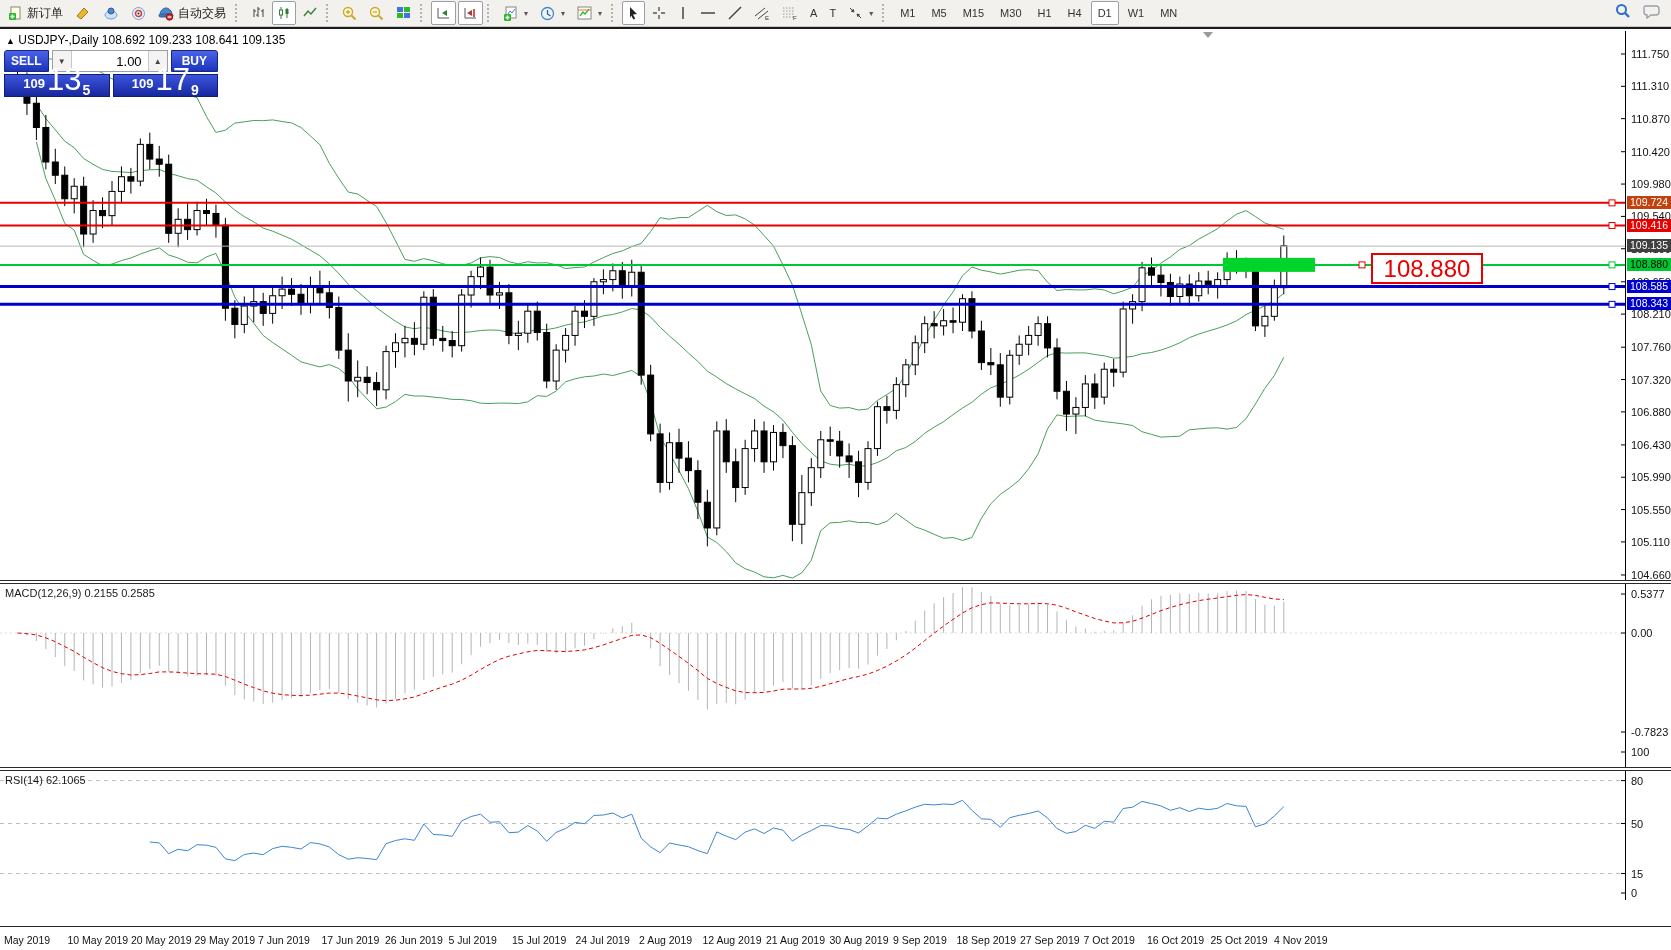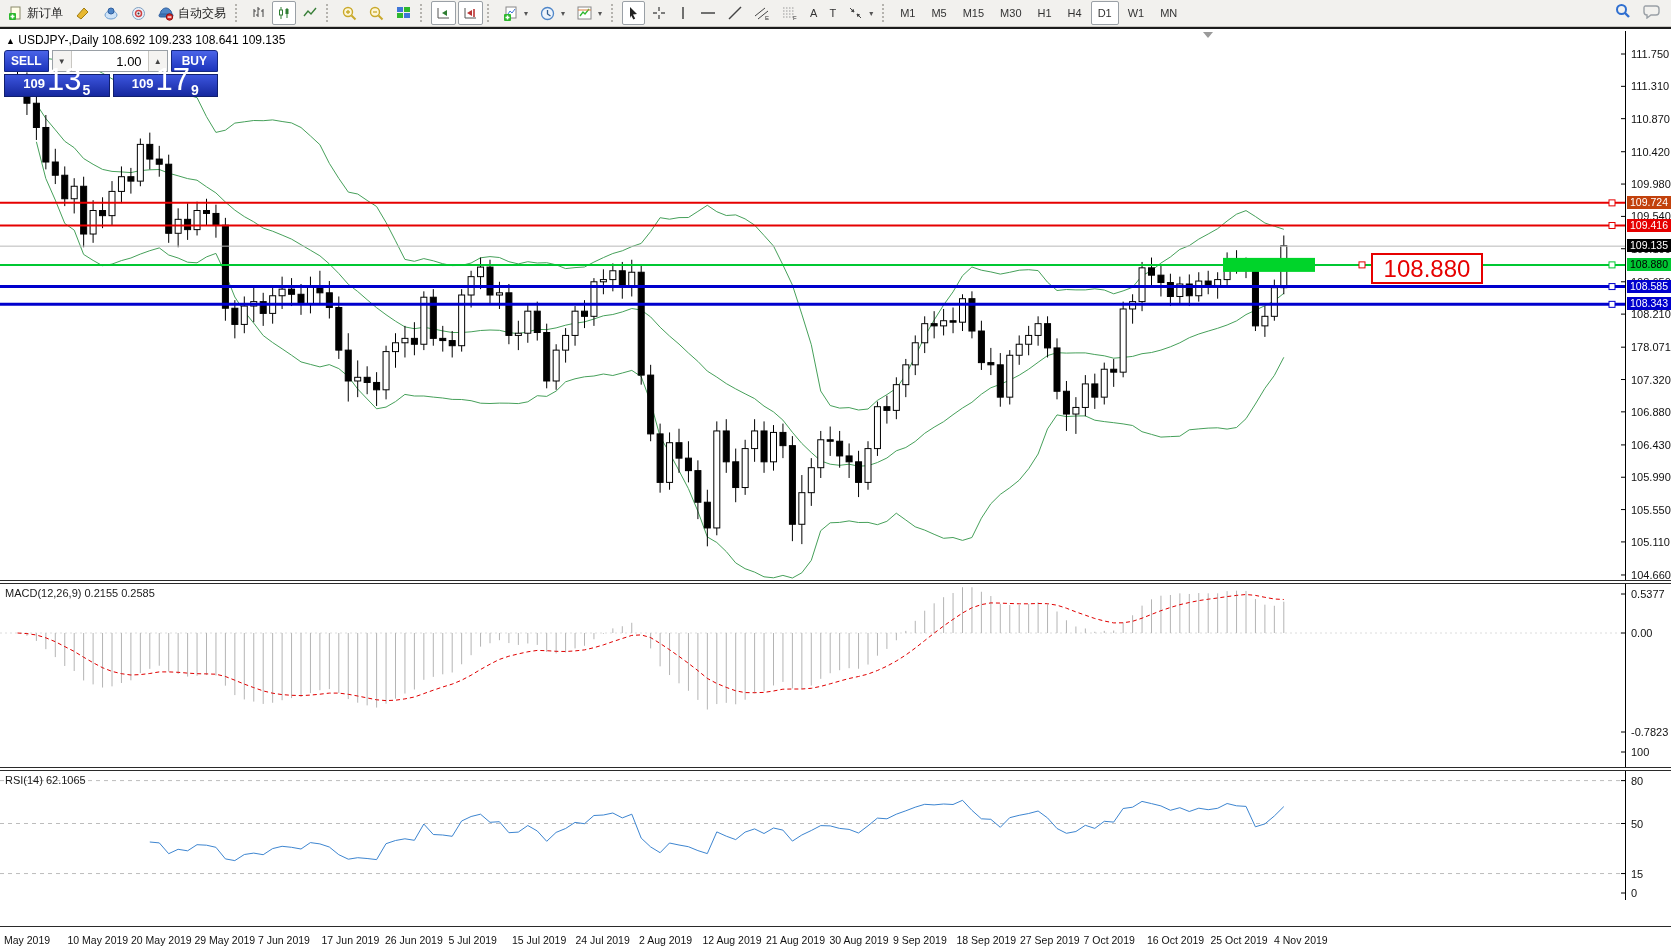--- a/index.html
+++ b/index.html
@@ -823,34 +823,34 @@
     <div id="dates"></div>
   <div class="abs tick" style="top: 19px;">111.750</div>
       <div class="abs tick" style="top: 51.3312px;">111.310</div>
       <div class="abs tick" style="top: 83.6624px;">110.870</div>
       <div class="abs tick" style="top: 116.728px;">110.420</div>
       <div class="abs tick" style="top: 149.06px;">109.980</div>
       <div class="abs tick" style="top: 181.391px;">109.540</div>
       <div class="abs tick" style="top: 213.722px;">109.100</div>
       <div class="abs tick" style="top: 246.788px;">108.650</div>
       <div class="abs tick" style="top: 279.119px;">108.210</div>
-      <div class="abs tick" style="top: 312.185px;">178.071</div>
+      <div class="abs tick" style="top: 312.185px;">107.760</div>
       <div class="abs tick" style="top: 344.516px;">107.320</div>
       <div class="abs tick" style="top: 376.848px;">106.880</div>
       <div class="abs tick" style="top: 409.914px;">106.430</div>
       <div class="abs tick" style="top: 442.245px;">105.990</div>
       <div class="abs tick" style="top: 474.576px;">105.550</div>
       <div class="abs tick" style="top: 506.907px;">105.110</div>
       <div class="abs tick" style="top: 539.973px; text-align: center;">104.660</div>
       <div class="abs tag" style="top: 166.87px; background: #c2410c; color: rgb(255, 255, 255);">109.724</div>
       <div class="abs tag" style="top: 189.502px; background: rgb(230, 0, 0); color: rgb(255, 255, 255);">109.416</div>
       <div class="abs tag" style="top: 228.888px; background: rgb(0, 200, 50); color: rgb(0, 0, 0);">108.880</div>
       <div class="abs tag" style="top: 250.564px; background: rgb(0, 0, 205); color: rgb(255, 255, 255);">108.585</div>
       <div class="abs tag" style="top: 268.346px; background: rgb(0, 0, 205); color: rgb(255, 255, 255);">108.343</div>
-      <div class="abs tag" style="top: 210.15px; background: #000000; color: rgb(255, 255, 255);">109.135</div>
+      <div class="abs tag" style="top: 210.15px; background: #404040; color: rgb(255, 255, 255);">109.135</div>
       <div class="abs tick" style="top: 559px;">0.5377</div>
       <div class="abs tick" style="top: 598px;">0.00</div>
       <div class="abs tick" style="top: 697px;">-0.7823</div>
       <div class="abs tick" style="top: 717px;">100</div>
       <div class="abs tick" style="top: 745.6px;">80</div>
       <div class="abs tick" style="top: 788.5px;">50</div>
       <div class="abs tick" style="top: 838.55px;">15</div>
       <div class="abs tick" style="top: 858px;">0</div>
       <div class="abs dlabel" style="left: 4px;">May 2019</div>
       <div class="abs dlabel" style="left: 67.5px;">10 May 2019</div>

